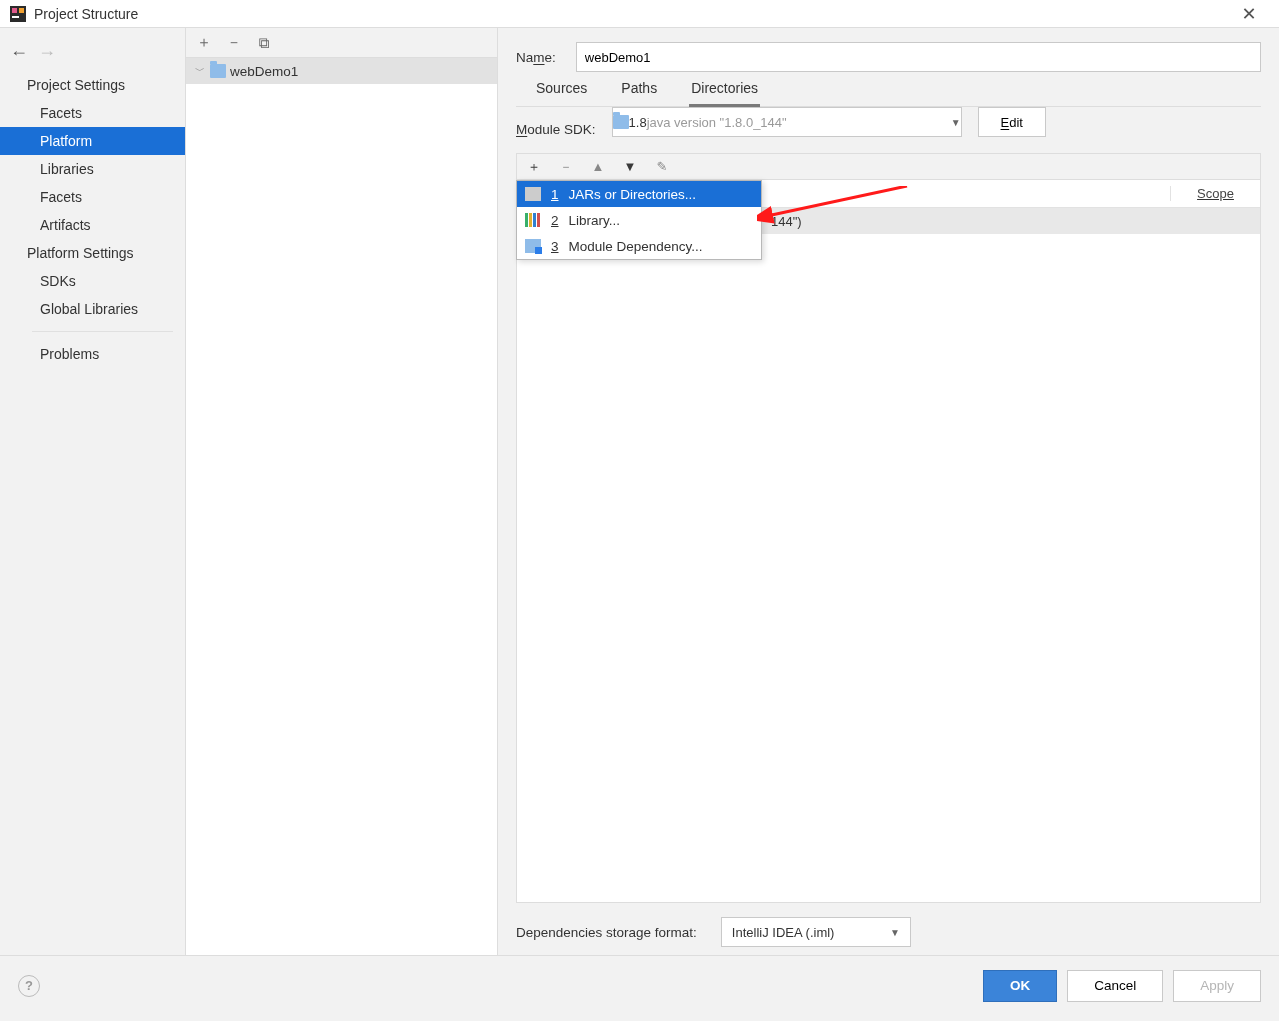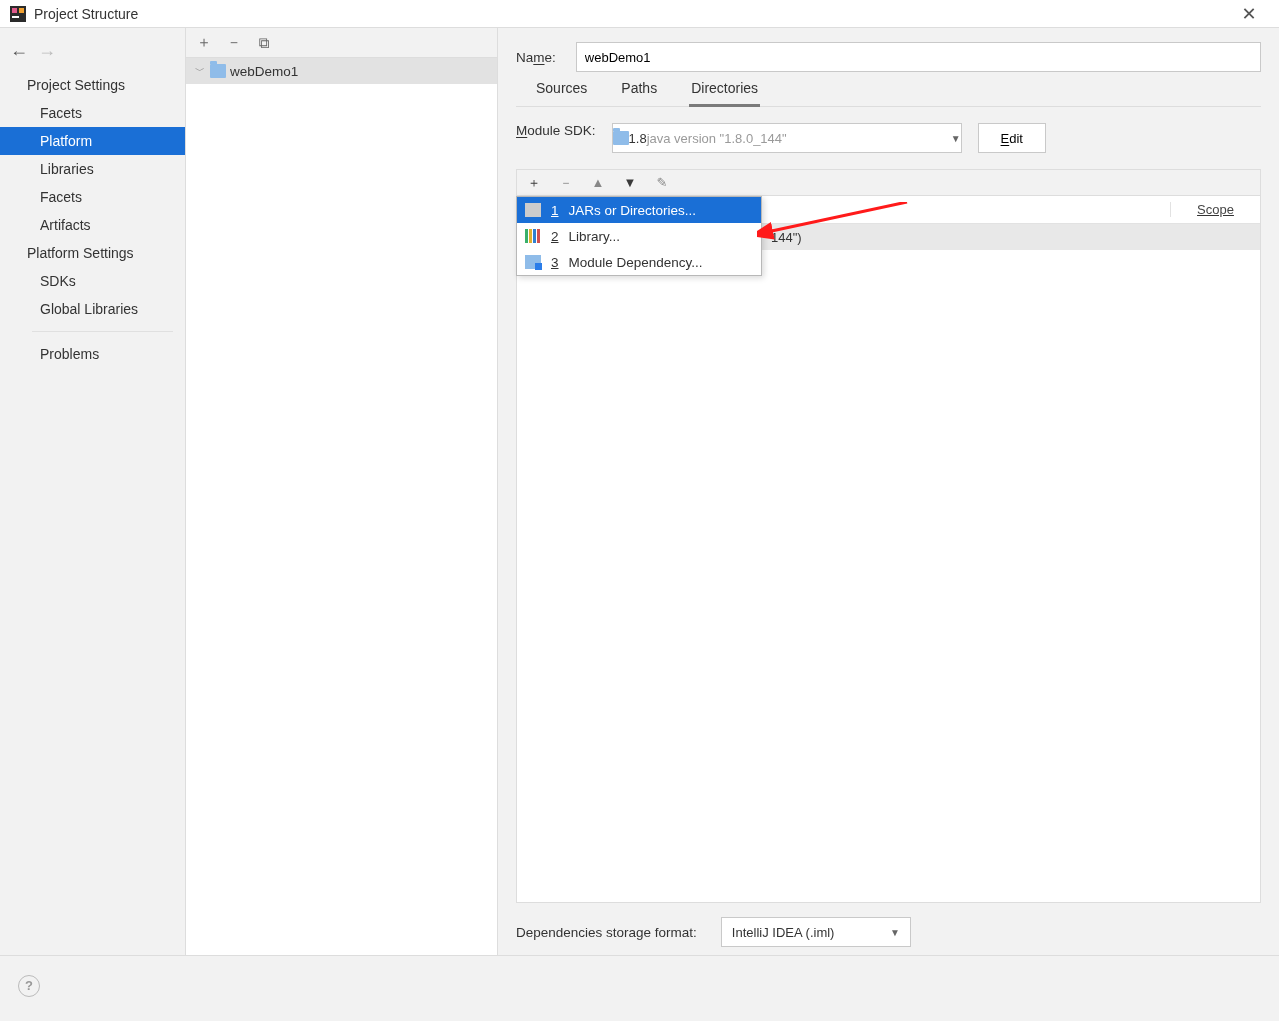--- a/index.html
+++ b/index.html
@@ -91,21 +91,21 @@
   .uline { text-decoration: underline; text-decoration-thickness:1px; text-underline-offset:2px;}
   input.text, .combo, .combo2, .btn {
     font-family:inherit;font-size:13px;
   }
   input.text {
     flex:1;height:30px;border:1px solid #c9c9c9;background:#fff;padding:0 8px;
   }
   .tabs { display:flex;gap:30px;padding-left:18px;border-bottom:1px solid #ddd; }
   .tab { padding:6px 2px 10px 2px;font-size:14px;color:#333;cursor:pointer;position:relative;}
   .tab.active::after{content:"";position:absolute;left:0;right:0;bottom:-1px;height:3px;background:#7a7a7a;}
-  .sdk-row { display:flex;align-items:flex-start;gap:16px;margin-top:16px;}
+  .sdk-row { display:flex;align-items:flex-end;gap:16px;}
   .combo {
     height:30px;border:1px solid #c9c9c9;background:#fff;display:flex;align-items:center;padding:0 0;gap:0;width:350px;position:relative;
   }
   .combo .sdk-ver { color:#333; }
   .combo .sdk-ext { color:#9a9a9a; }
   .combo .caret { margin-left:auto;color:#666;font-size:10px;}
   .btn {
     height:30px;border:1px solid #c9c9c9;background:#fff;padding:0 22px;cursor:pointer;
   }
   .deps-table {
@@ -296,13 +296,18 @@
       <div class="combo2">
         <span>IntelliJ IDEA (.iml)</span>
         <span class="caret">▼</span>
       </div>
     </div>
   </div>
 </div>
 
 <div class="footer">
   <div class="help-ico">?</div>
+  <div class="footer-btns">
+    <button class="fbtn primary">OK</button>
+    <button class="fbtn">Cancel</button>
+    <button class="fbtn disabled">Apply</button>
+  </div>
 </div>
 
 </body></html>

